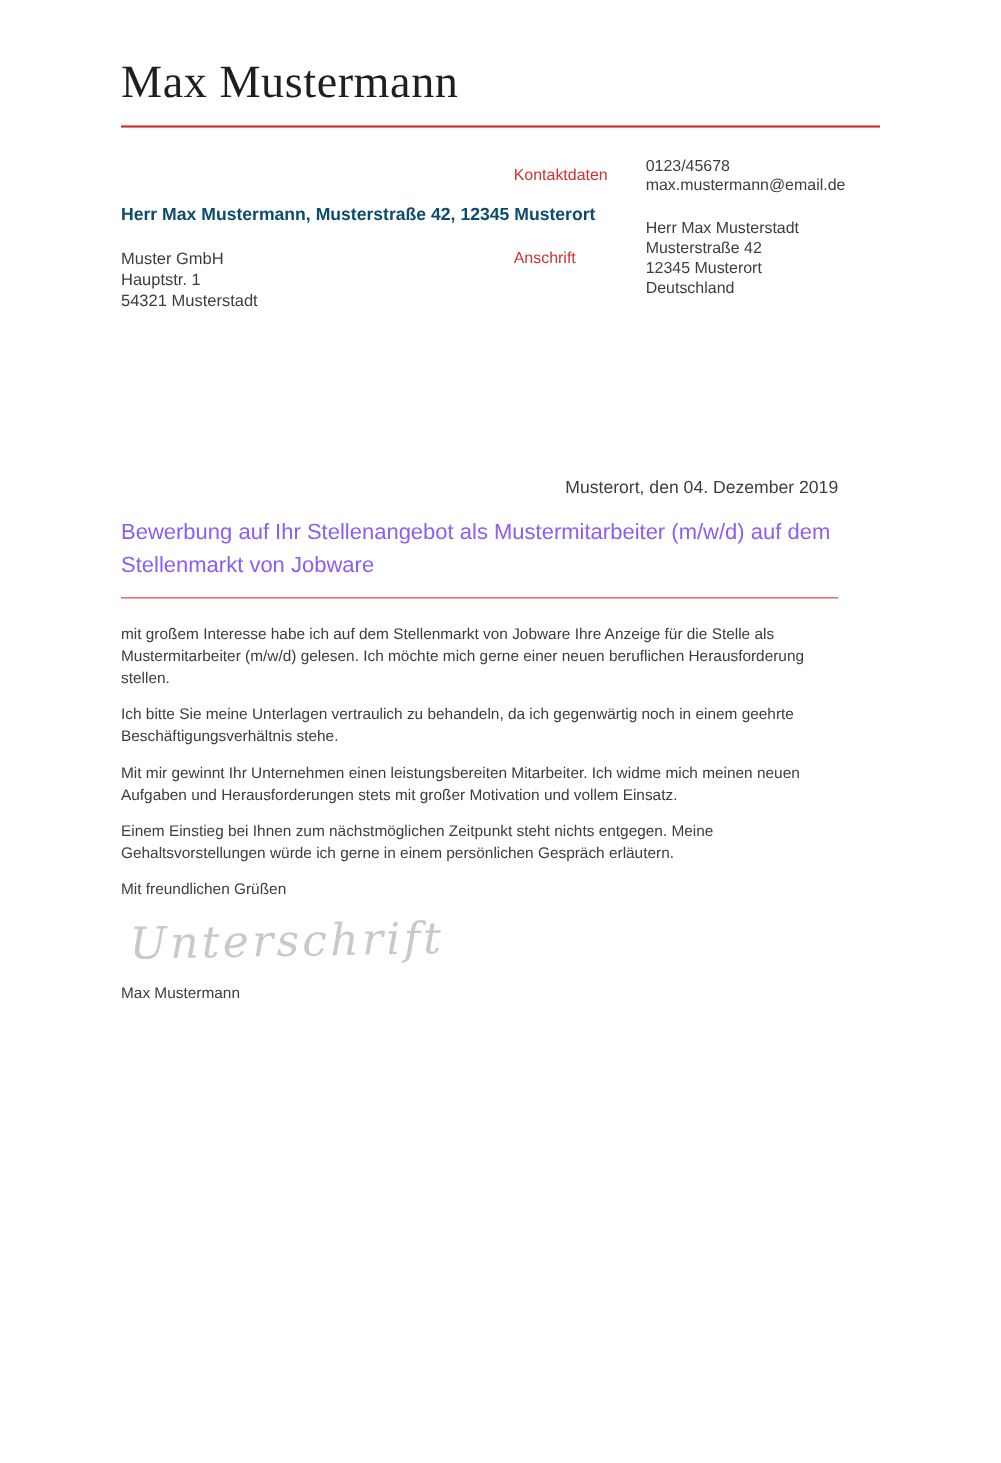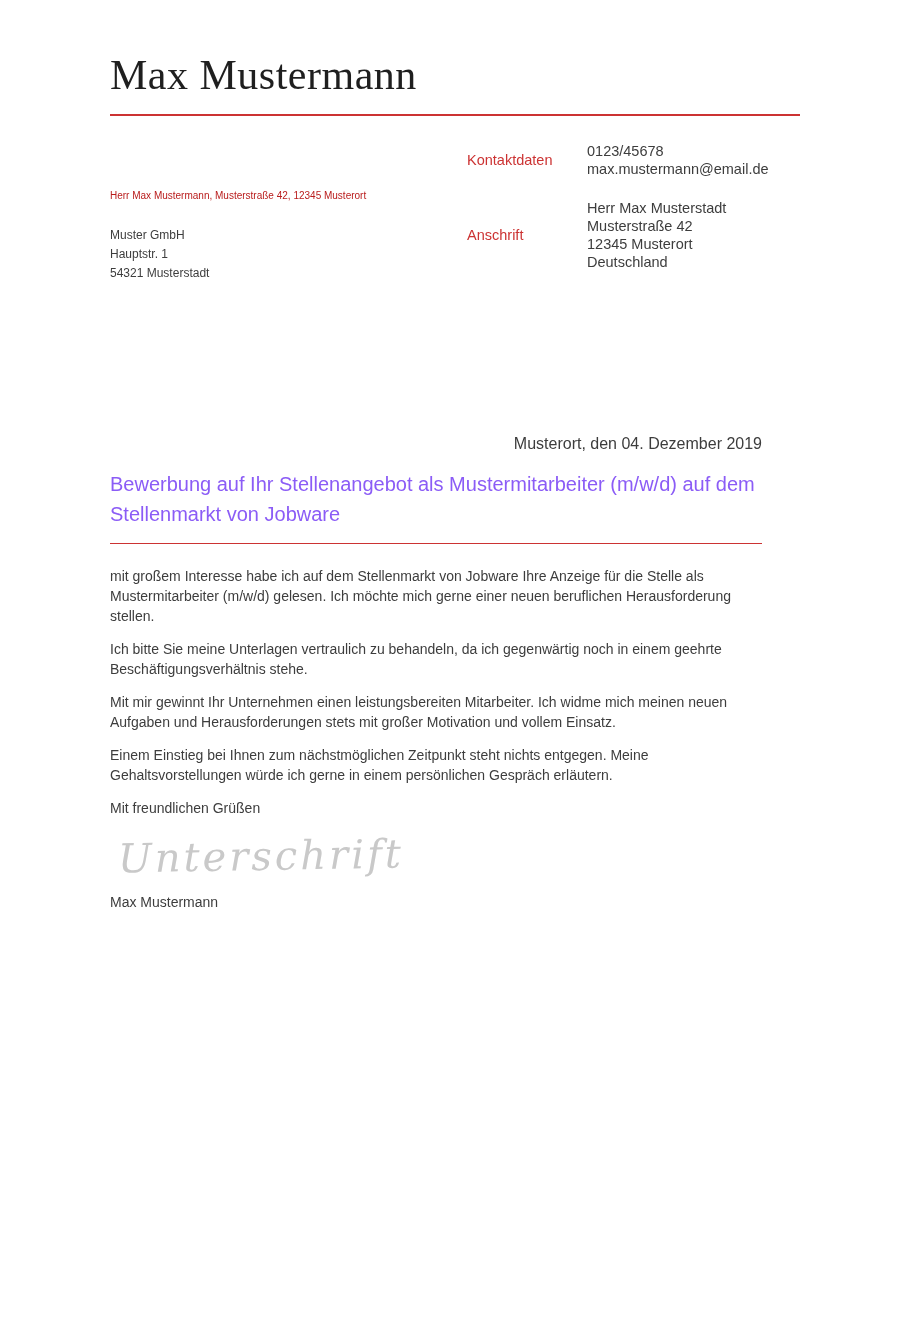--- a/index.html
+++ b/index.html
@@ -34,26 +34,27 @@
   
   .info-grid { margin-left: 110px; width: 690px; margin-top: 26px; font-size: 14.5px; }
   .info-row { display: flex; align-items: center; }
   .row-contact { margin-bottom: 9px; }
   .cell-left { width: 357px; flex: 0 0 357px; }
   .cell-label { width: 120px; flex: 0 0 120px; color: #cc3333; line-height: 18px; }
   .cell-value { flex: 1; line-height: 18px; }
   .cell-value div { line-height: 18px; }
 
   .sender-line {
-    color: #b91c1c;
-    font-size: 10px;
+    color: #0c4a6e;
+    font-size: 16px;
     line-height: 18px;
     white-space: nowrap;
+    font-weight: bold;
   }
-  .recipient { margin-top: 21px; font-size: 12px; line-height: 19px; color: #3d3d3d; }
+  .recipient { margin-top: 21px; font-size: 15px; line-height: 19px; color: #3d3d3d; }
 
   
   .date-line {
     margin-left: 110px;
     width: 652px;
     margin-top: 152px;
     text-align: right;
     font-size: 16px;
     color: #3d3d3d;
   }

